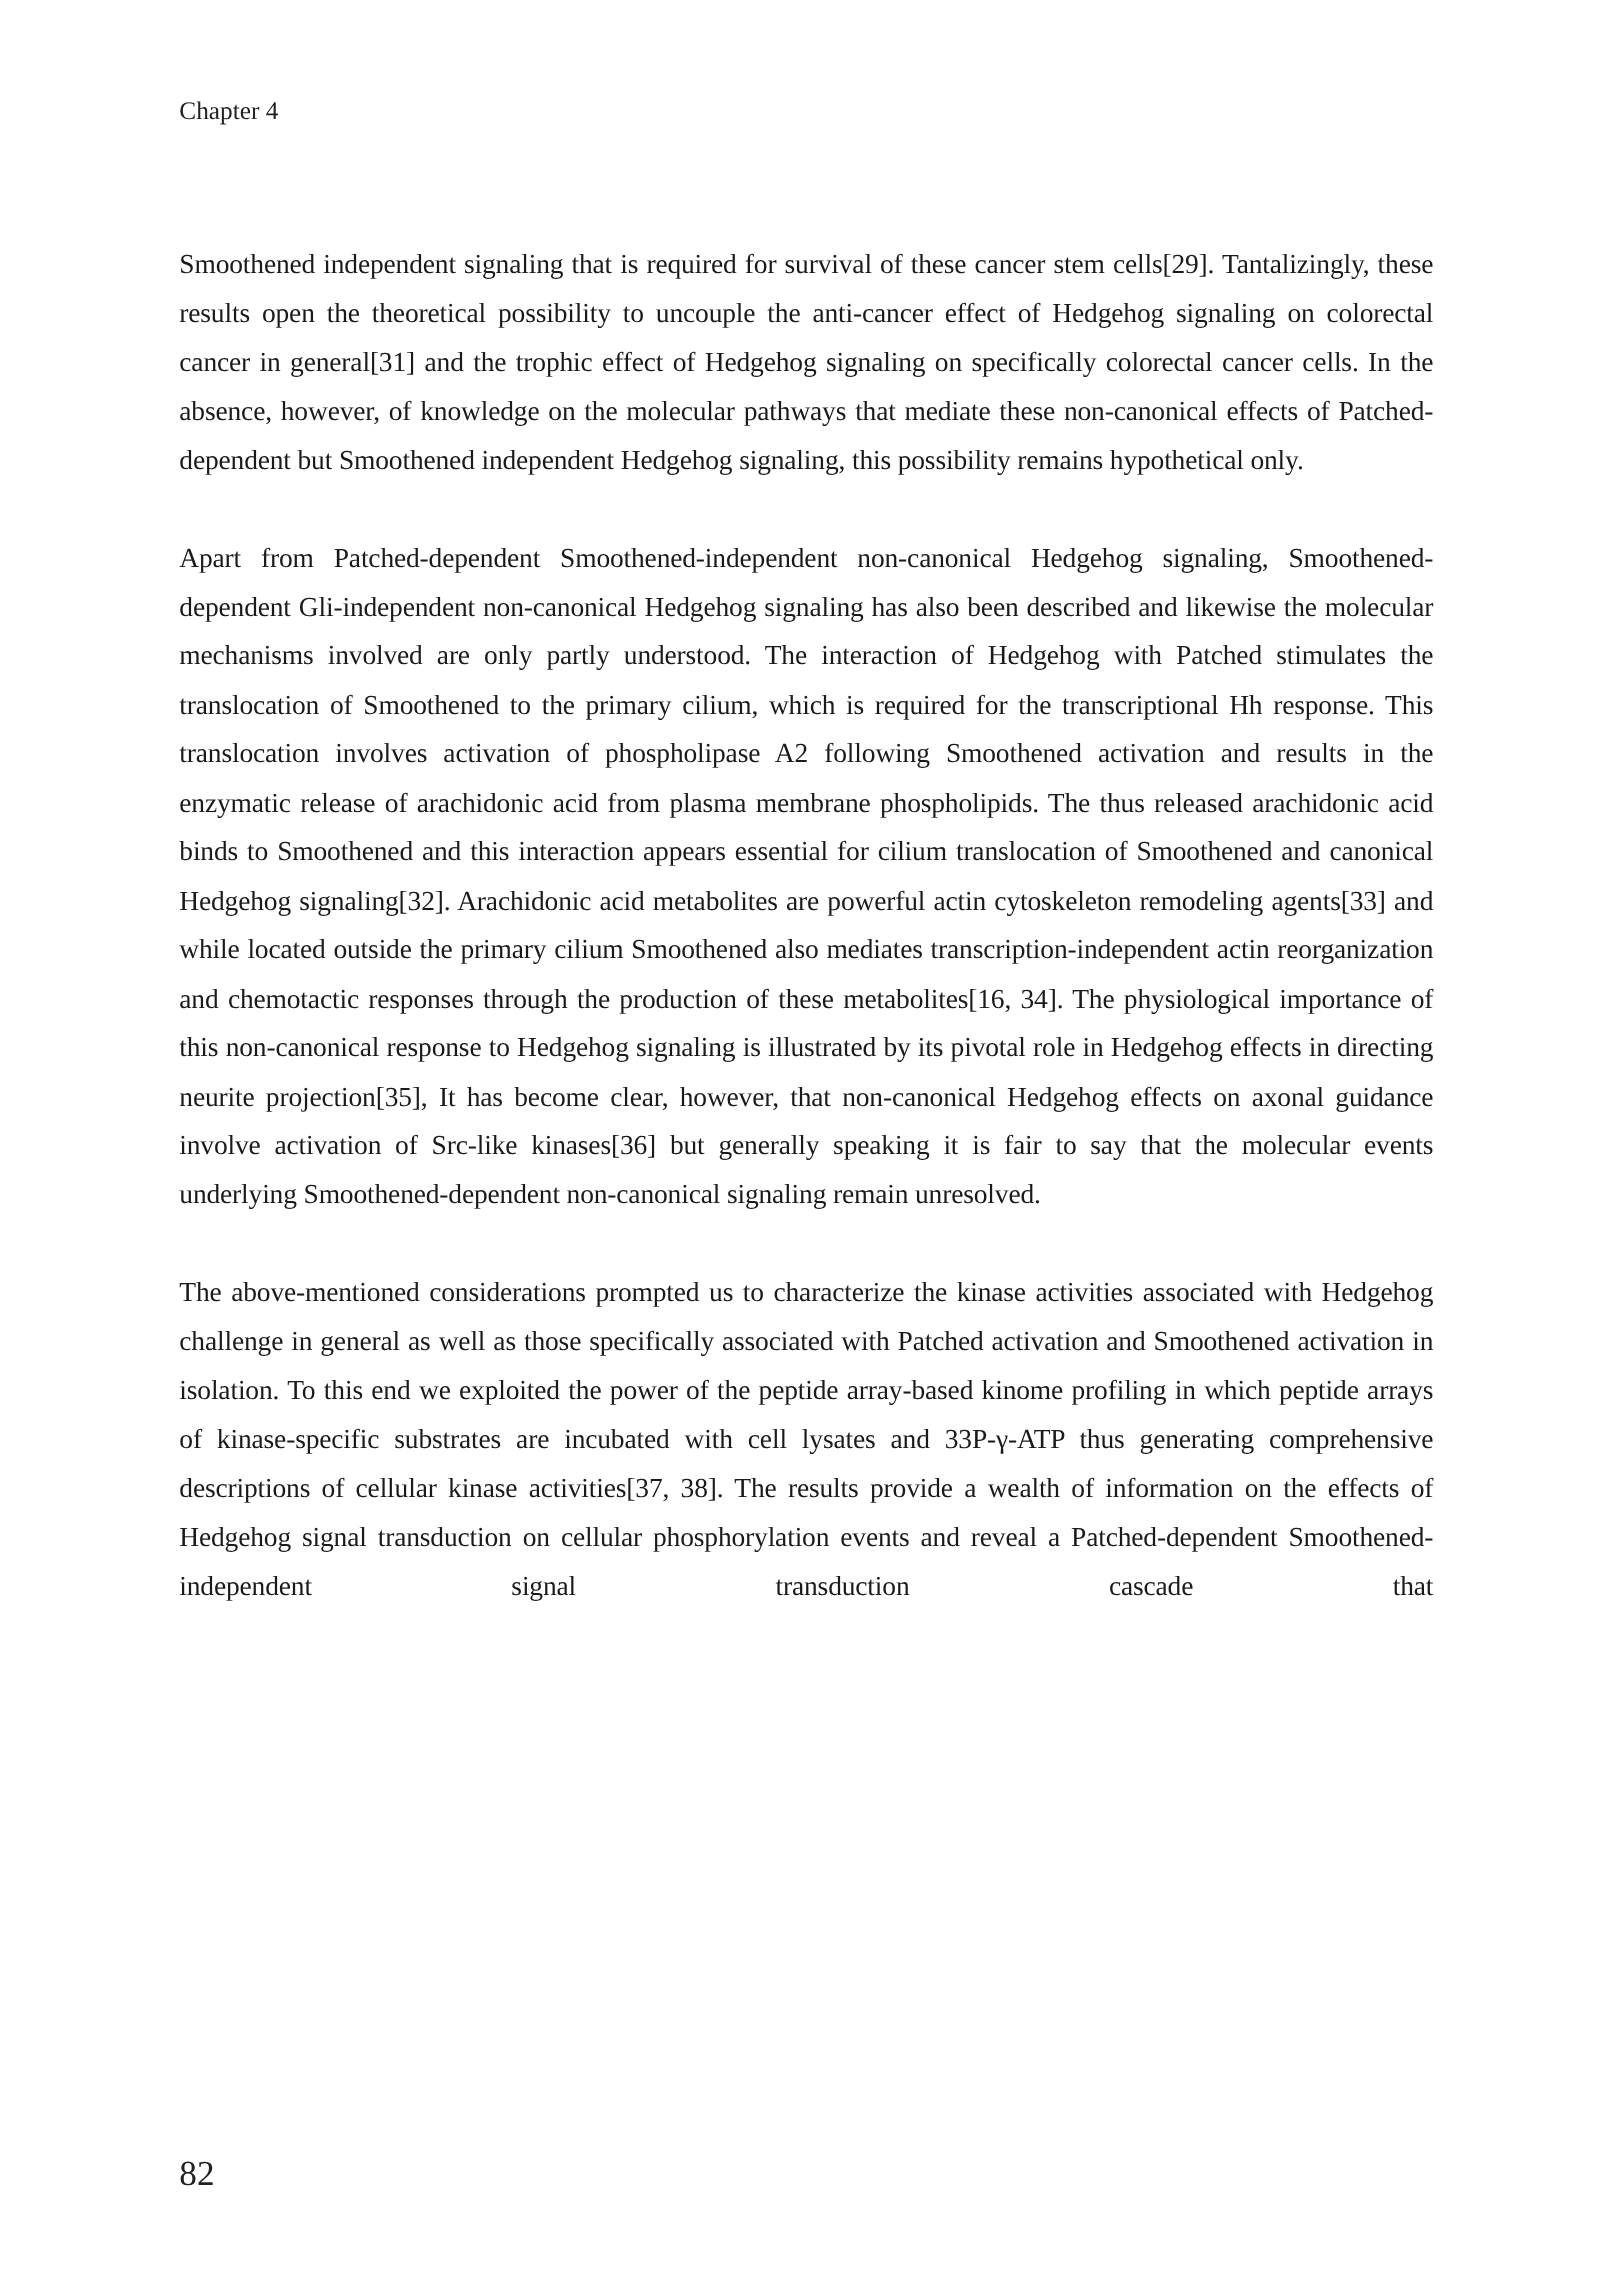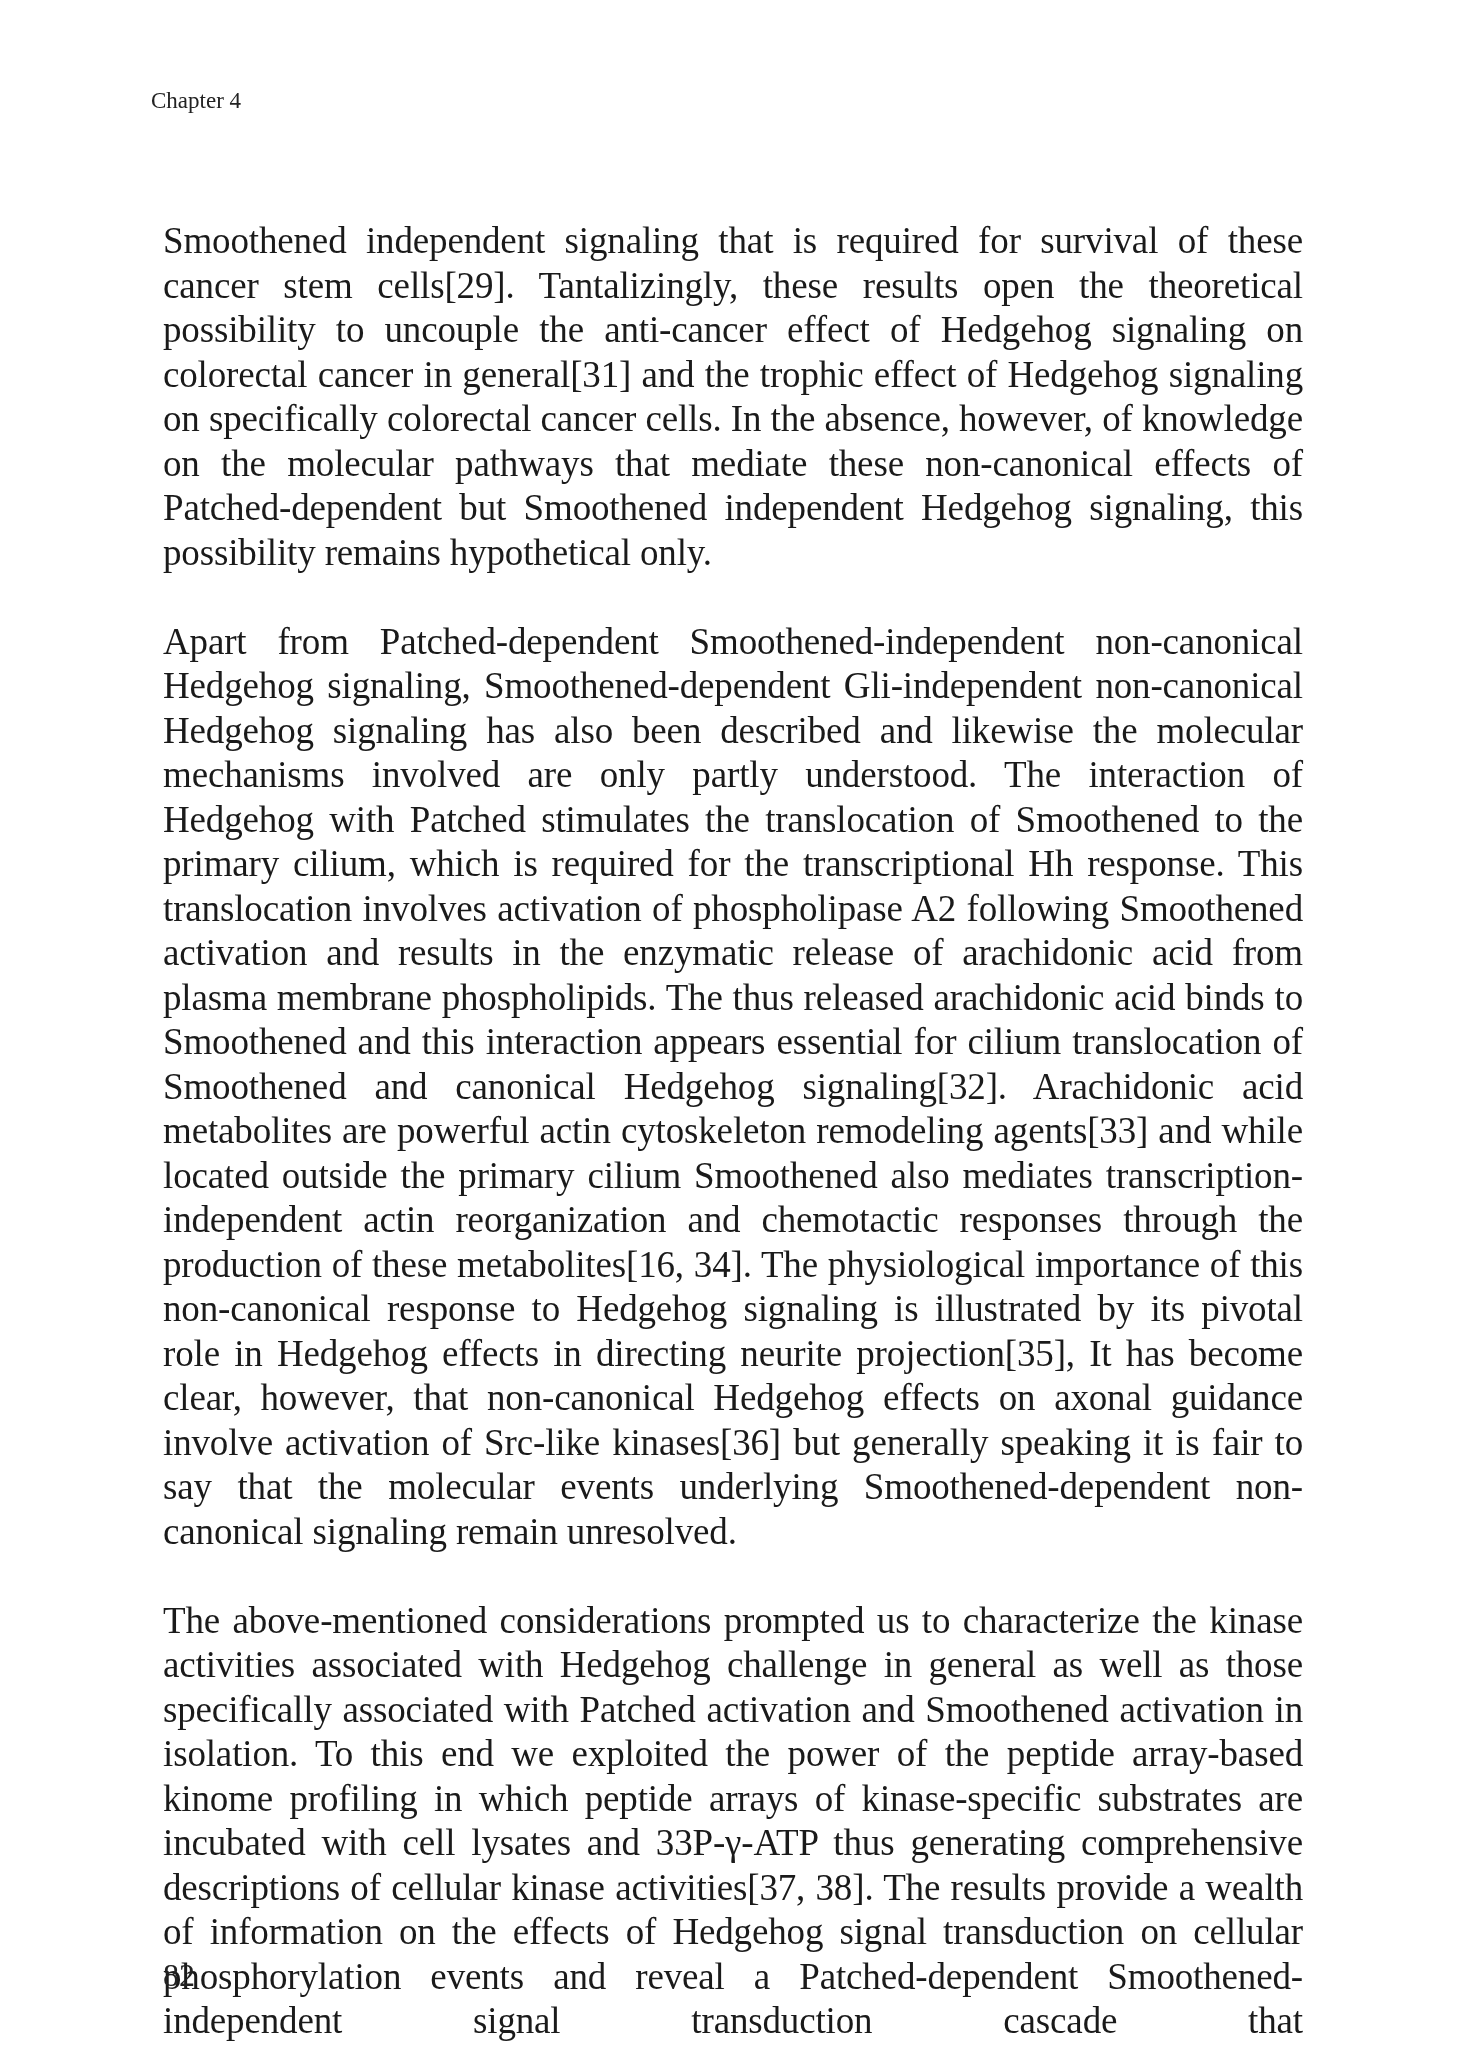--- a/index.html
+++ b/index.html
@@ -10,35 +10,35 @@
     body {
       width: 1467px;
       height: 2071px;
       position: relative;
       overflow: hidden;
       font-family: "Liberation Serif", "DejaVu Serif", serif;
       color: #1a1a1a;
     }
     .running-header {
       position: absolute;
-      left: 151px;
+      left: 163px;
       top: 86px;
       font-size: 23px;
       line-height: 30px;
       color: #222;
     }
     .body-text {
       position: absolute;
       left: 163px;
       top: 219px;
       width: 1140px;
     }
     .paragraph {
       margin: 0 0 44.5px 0;
-      font-size: 37px;
+      font-size: 25px;
       line-height: 44.5px;
       text-align: justify;
       text-align-last: left;
       letter-spacing: -0.15px;
       word-spacing: 0px;
     }
     .paragraph.no-last-line {
       text-align-last: justify;
     }
     .page-number {

